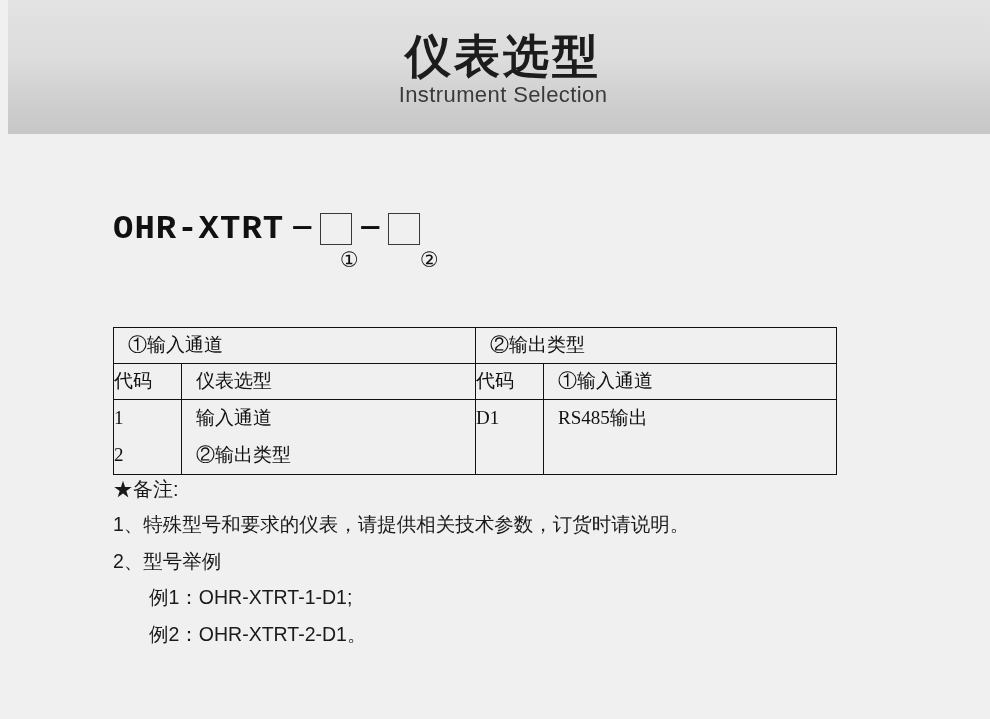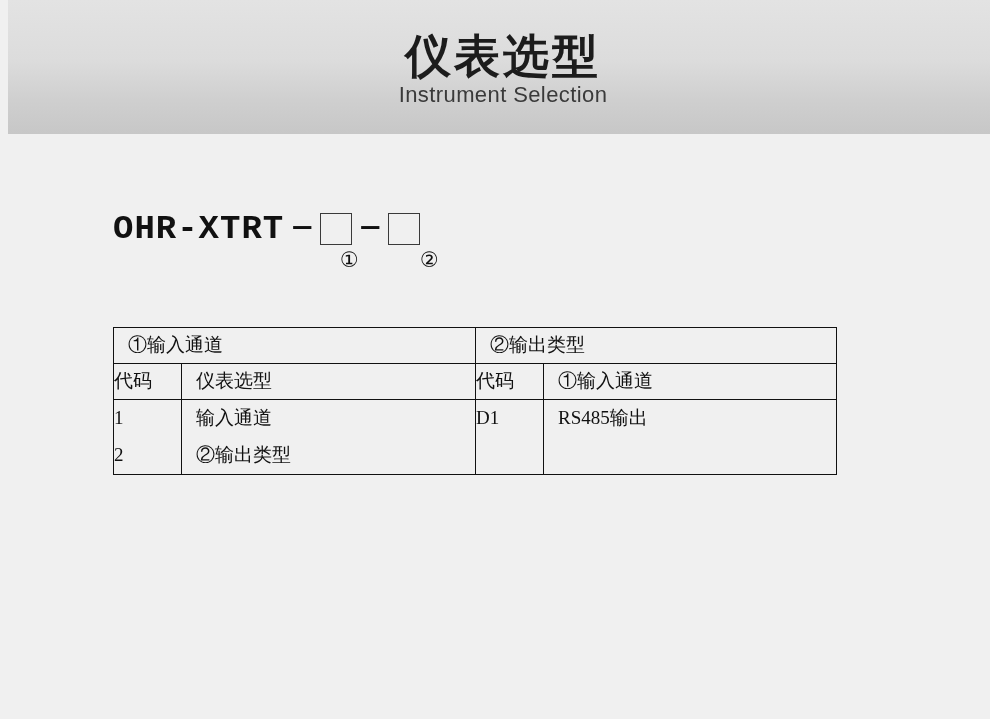--- a/index.html
+++ b/index.html
@@ -210,14 +210,21 @@
       </tr>
       <tr class="row-tall">
         <td class="col-code no-border-top">2</td>
         <td class="col-name no-border-top">②输出类型</td>
         <td class="col-code no-border-top"></td>
         <td class="col-name no-border-top"></td>
       </tr>
     </tbody>
   </table>
 
+  <div class="notes">
+    <div class="note-line first">★备注:</div>
+    <div class="note-line">1、特殊型号和要求的仪表，请提供相关技术参数，订货时请说明。</div>
+    <div class="note-line">2、型号举例</div>
+    <div class="note-line note-indent">例1：OHR-XTRT-1-D1;</div>
+    <div class="note-line note-indent">例2：OHR-XTRT-2-D1。</div>
+  </div>
 
 </div>
 
 </body></html>

